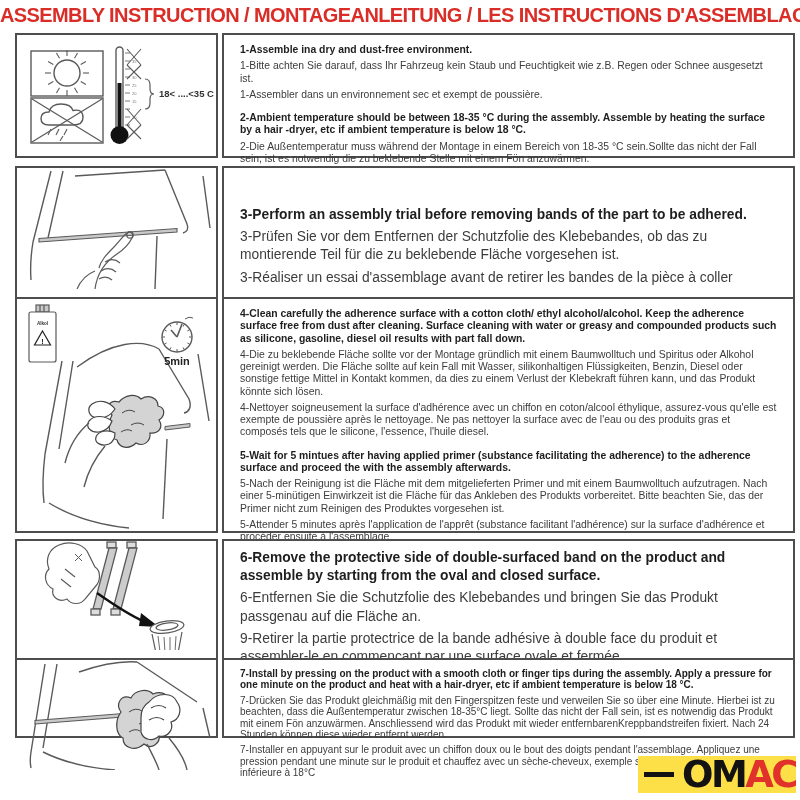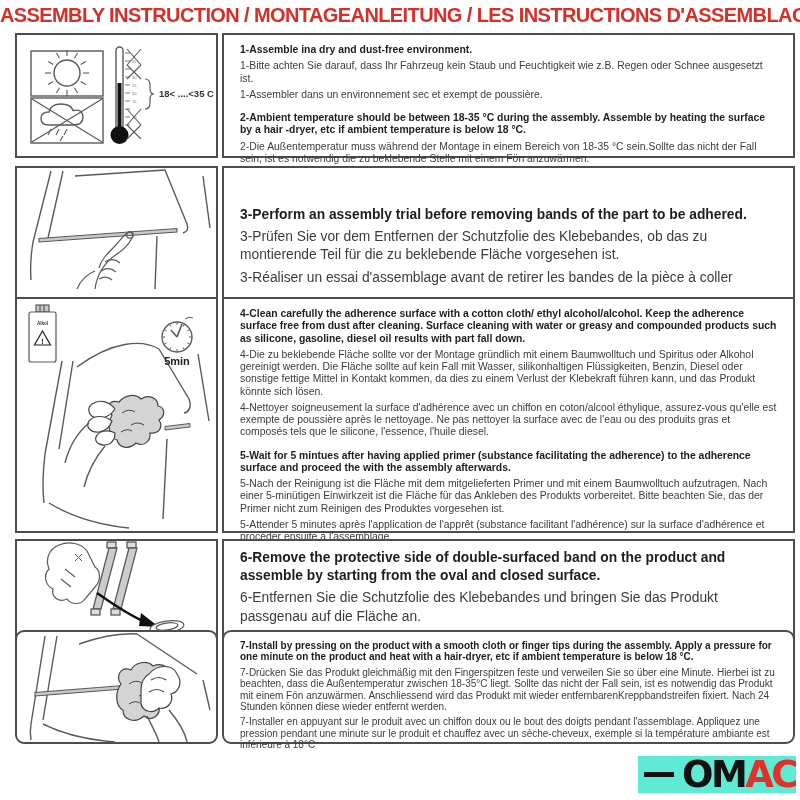--- a/index.html
+++ b/index.html
@@ -8,30 +8,30 @@
   .title{position:absolute;top:4px;left:0;width:800px;text-align:center;
          font-size:20px;font-weight:700;letter-spacing:-0.6px;color:#da2d27;white-space:nowrap;}
   .box{position:absolute;border:2px solid #4d4d4d;box-sizing:border-box;background:#fff;}
   .illo{left:15px;width:203px;}
   .textbox{left:222px;width:573px;padding:5px 12px;}
   
   .r1{top:33px;height:125px;}
   .r2{top:166px;height:139px;}
   .r3{top:297px;height:236px;}
   .r4{top:539px;height:121px;}
-  .r5{top:630px;height:114px;border-radius:9px;}
+  .r5{top:658px;height:80px;}
   .textbox p{margin:4px;}
   .textbox .b{font-weight:700;color:#1e1e1e;}
   .step + .step{margin-top:11px;}
   .fs-sm{font-size:10.4px;line-height:1.18;}
   .fs-xs{font-size:10px;line-height:1.14;}
   .fs-lg{font-size:13.8px;line-height:1.32;}
   .pad-lg{padding-top:34px;}
   svg{display:block;}
-  .logo{position:absolute;top:756px;right:4px;display:flex;align-items:center;background:#5eead4;padding-left:6px;}
+  .logo{position:absolute;top:756px;right:4px;display:flex;align-items:center;background:#fde047;padding-left:6px;}
   .logo-dash{width:30px;height:5px;background:#121212;margin-right:8px;}
   .logo-text{font-size:37px;font-weight:900;letter-spacing:-2.5px;line-height:1;
              font-family:"DejaVu Sans","Liberation Sans",sans-serif;}
   .logo-black{color:#121212;}
   .logo-red{color:#e0312a;}
 </style>
 </head>
 <body>
 
 <div class="page">

